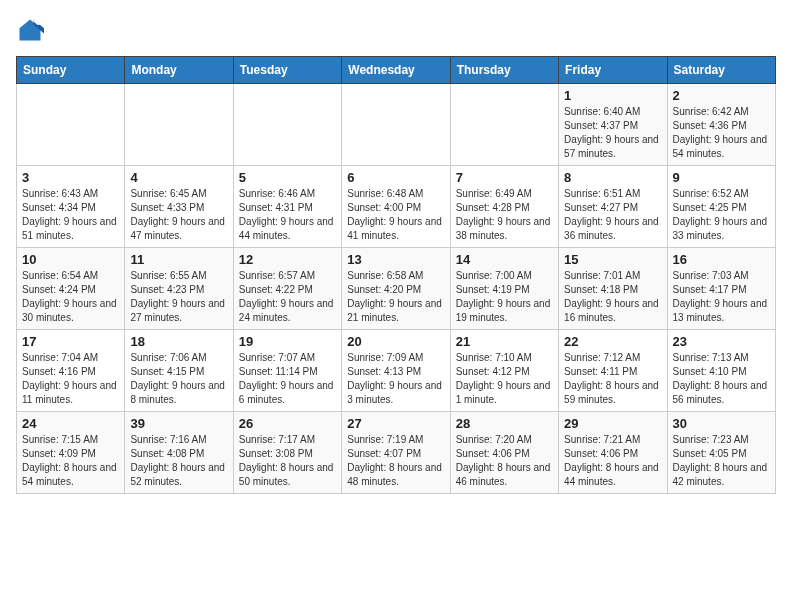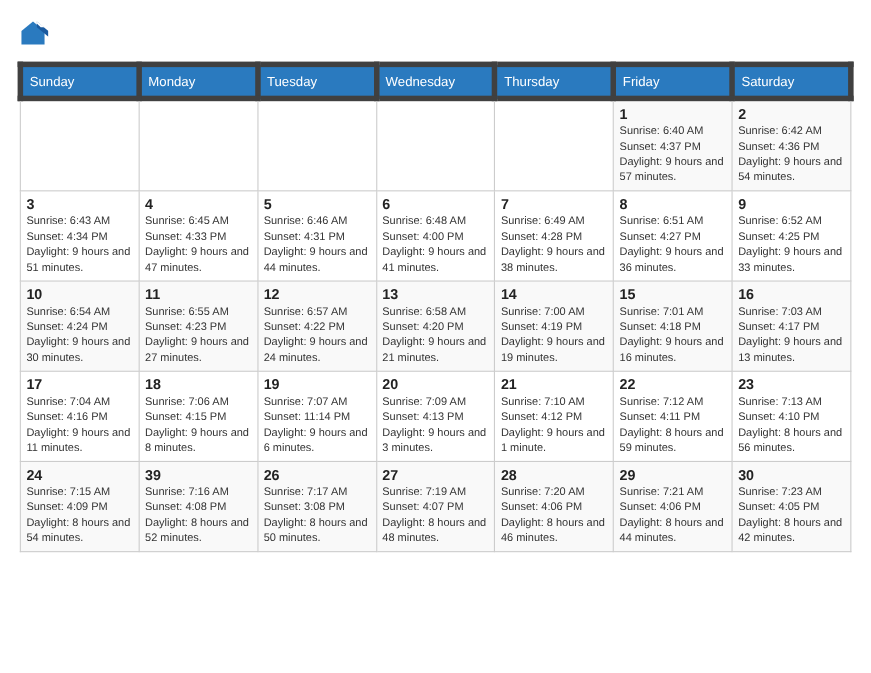--- a/index.html
+++ b/index.html
@@ -48,22 +48,22 @@
       width: 100%;
       border-collapse: collapse;
       font-size: 10.5px;
     }
     thead th {
       background: #2a7abf;
       color: #fff;
       padding: 6px 6px;
       text-align: left;
       font-size: 12px;
-      font-weight: normal;
-      border: 5px solid #404040;
+      font-weight: bold;
+      border: 1px solid #404040;
     }
     tbody td {
       border: 1px solid #ccc;
       vertical-align: top;
       padding: 4px 5px;
       height: 80px;
       width: calc(100% / 7);
       background: #fff;
     }
     tbody tr:nth-child(odd) td {

